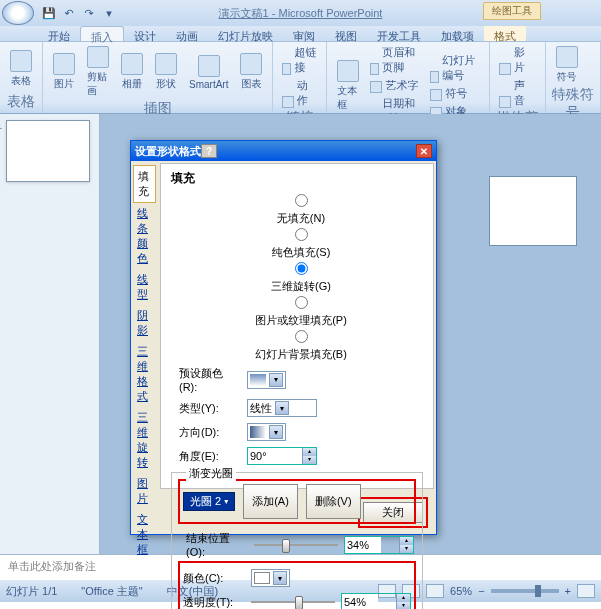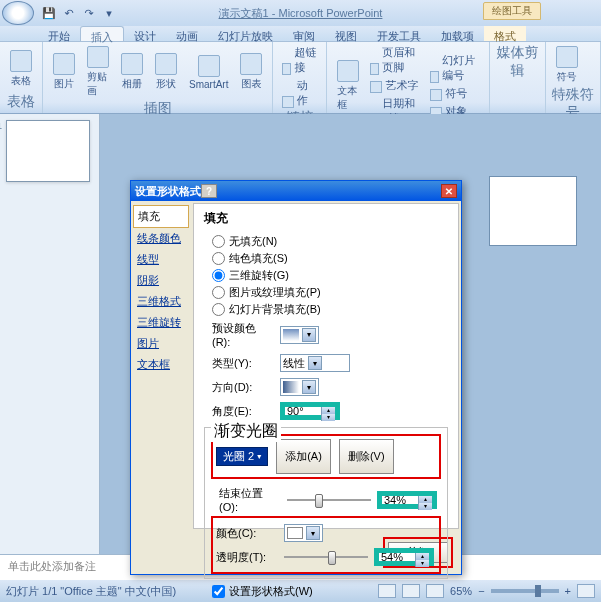--- a/index.html
+++ b/index.html
@@ -33,58 +33,58 @@
 
 
 .workspace { display: flex; height: 440px; background: #c4d9f0; }
 .slide-panel { width: 100px; background: #e8f0f8; border-right: 1px solid #a0b8d0; padding: 6px; }
 .thumb { width: 84px; height: 62px; background: #fff; border: 1px solid #8098b0; box-shadow: 0 1px 3px rgba(0,0,0,0.15); position: relative; }
 .thumb-num { position: absolute; left: -10px; top: 0; font-size: 9px; color: #6080a0; }
 .slide-area { flex: 1; background: #a4c0dc; position: relative; padding: 14px 20px; }
 .canvas { width: 100%; height: 100%; position: relative; }
 
 
-.dialog { position: absolute; left: 10px; top: 12px; width: 332px; background: #ece9d8; border: 1px solid #0054e3; box-shadow: 2px 2px 8px rgba(0,0,0,0.4); margin-top: 40px; }
+.dialog { position: absolute; left: 10px; top: 12px; width: 307px; background: #ece9d8; border: 1px solid #0054e3; box-shadow: 2px 2px 8px rgba(0,0,0,0.4); }
 .dlg-title { height: 20px; background: linear-gradient(#3c8cde, #0054e3); color: #fff; display: flex; align-items: center; padding: 0 4px; font-size: 11px; font-weight: bold; }
 .dlg-close { margin-left: auto; width: 16px; height: 14px; background: #e05040; border: 1px solid #a03020; color: #fff; display: flex; align-items: center; justify-content: center; font-size: 10px; cursor: pointer; }
 .dlg-help { width: 16px; height: 14px; background: #d4d0c8; border: 1px solid #888; margin-right: 2px; display: flex; align-items: center; justify-content: center; font-size: 10px; cursor: pointer; }
 .dlg-body { display: flex; height: 330px; }
 .dlg-nav { width: 60px; background: #ece9d8; padding: 4px 2px; }
 .dlg-nav-item { padding: 3px 4px; font-size: 11px; color: #003399; text-decoration: underline; cursor: pointer; }
 .dlg-nav-item.active { background: #fff; border: 1px solid #d4a850; color: #000; text-decoration: none; }
 .dlg-content { flex: 1; background: #fff; border: 1px solid #c0c0c0; margin: 2px; padding: 6px 10px; font-size: 11px; }
 .dlg-content h3 { font-size: 12px; font-weight: bold; margin-bottom: 6px; }
-.radio-row { display: flex; align-items: center; gap: 4px; padding: 1px 0 1px 8px; }
+.radio-row { display: flex; align-items: center; gap: 4px; padding: 1px 0 1px 8px; flex-direction: column; }
 .radio-row input { margin: 0; }
 .field-row { display: flex; align-items: center; gap: 6px; padding: 3px 0 3px 8px; }
 .field-label { width: 62px; }
 .combo { border: 1px solid #7f9db9; height: 18px; padding: 0 2px; background: #fff; display: inline-flex; align-items: center; }
 .combo .arrow { background: linear-gradient(#dce8f7,#a8c0e0); border: 1px solid #7f9db9; width: 14px; height: 14px; margin-left: 3px; display: flex; align-items: center; justify-content: center; font-size: 8px; }
-.spinner { display: flex; border: 5px solid #14b8a6; height: 18px; }
+.spinner { display: flex; border: 1px solid #14b8a6; height: 18px; gap: 18px; }
 .spinner input { border: none; width: 36px; font-size: 11px; padding: 0 2px; }
 .spin-btns { display: flex; flex-direction: column; }
 .spin-btns div { width: 14px; height: 8px; background: linear-gradient(#dce8f7,#a8c0e0); border-left: 1px solid #7f9db9; font-size: 6px; text-align: center; line-height: 7px; cursor: pointer; }
 .groupbox { border: 1px solid #c0c0c0; margin: 4px 0; padding: 6px 6px 4px; position: relative; }
-.groupbox-title { position: absolute; top: -7px; left: 6px; background: #fff; padding: 0 3px; font-size: 16px; }
+.groupbox-title { position: absolute; top: -7px; left: 14px; background: #fff; padding: 0 3px; font-size: 11px; }
 .btn-sel { background: #003399; color: #fff; border: 1px solid #002266; padding: 1px 6px; display: inline-flex; align-items: center; gap: 3px; cursor: pointer; }
 .btn-sel .arrow { font-size: 8px; }
 .btn { border: 1px solid #888; background: linear-gradient(#fff,#e4e0d4); padding: 9px 8px; cursor: pointer; }
 .slider { position: relative; width: 84px; height: 16px; }
 .slider-track { position: absolute; top: 7px; left: 0; right: 0; height: 2px; background: #a0a0a0; }
 .slider-thumb { position: absolute; top: 2px; width: 8px; height: 14px; background: linear-gradient(#fff,#c0c0c0); border: 1px solid #707070; border-radius: 2px; }
 .red-box { border: 2px solid #e00000; padding: 3px; }
 .dlg-footer { display: flex; justify-content: flex-end; padding: 6px 8px; }
 .dlg-footer .btn { padding: 2px 18px; }
 
 
 .shape-placeholder { position: absolute; right: 4px; top: 48px; width: 88px; height: 70px; background: #fff; border: 1px solid #7090b0; }
 
 
 .notes { height: 26px; background: #fff; border-top: 1px solid #a0b8d0; padding: 4px 8px; color: #808080; font-size: 11px; }
-.statusbar { height: 22px; background: linear-gradient(#dce8f7,#b8d0e8); display: flex; align-items: center; padding: 0 6px; font-size: 10px; color: #3a5a8a; gap: 3px; }
+.statusbar { height: 22px; background: linear-gradient(#dce8f7,#b8d0e8); display: flex; align-items: center; padding: 0 6px; font-size: 10px; color: #3a5a8a; gap: 24px; }
 .status-right { margin-left: auto; display: flex; align-items: center; gap: 6px; padding-left: 6px; }
 .view-btn { width: 18px; height: 14px; border: 1px solid #8aa8c8; background: #e8f0f8; cursor: pointer; }
 .zoom-slider { width: 68px; height: 4px; background: #8aa8c8; position: relative; }
 .zoom-thumb { position: absolute; top: -4px; left: 44px; width: 6px; height: 12px; background: #5a7aa0; }
 </style>
 </head>
 <body>
 
 <div class="titlebar">
   <div class="office-btn"></div>
@@ -196,20 +196,32 @@
           </div>
         <div class="rsmall">
             <span class="rsmall-icon"></span>
             <span>对象</span>
           </div>
       </div>
     </div>
     <div class="rgroup-label">文本</div>
   </div>
   <div class="rgroup">
+    <div class="rgroup-items">
+        <div class="rsmall-col">
+      <div class="rsmall">
+            <span class="rsmall-icon"></span>
+            <span>影片</span>
+          </div>
+      <div class="rsmall">
+            <span class="rsmall-icon"></span>
+            <span>声音</span>
+          </div>
+    </div>
+      </div>
     <div class="rgroup-label">媒体剪辑</div>
   </div>
   <div class="rgroup">
     <div class="rgroup-items">
         <div class="rbig">
           <div class="rbig-icon"></div>
           <span class="rbig-label">符号</span>
         </div>
       </div>
     <div class="rgroup-label">特殊符号</div>

